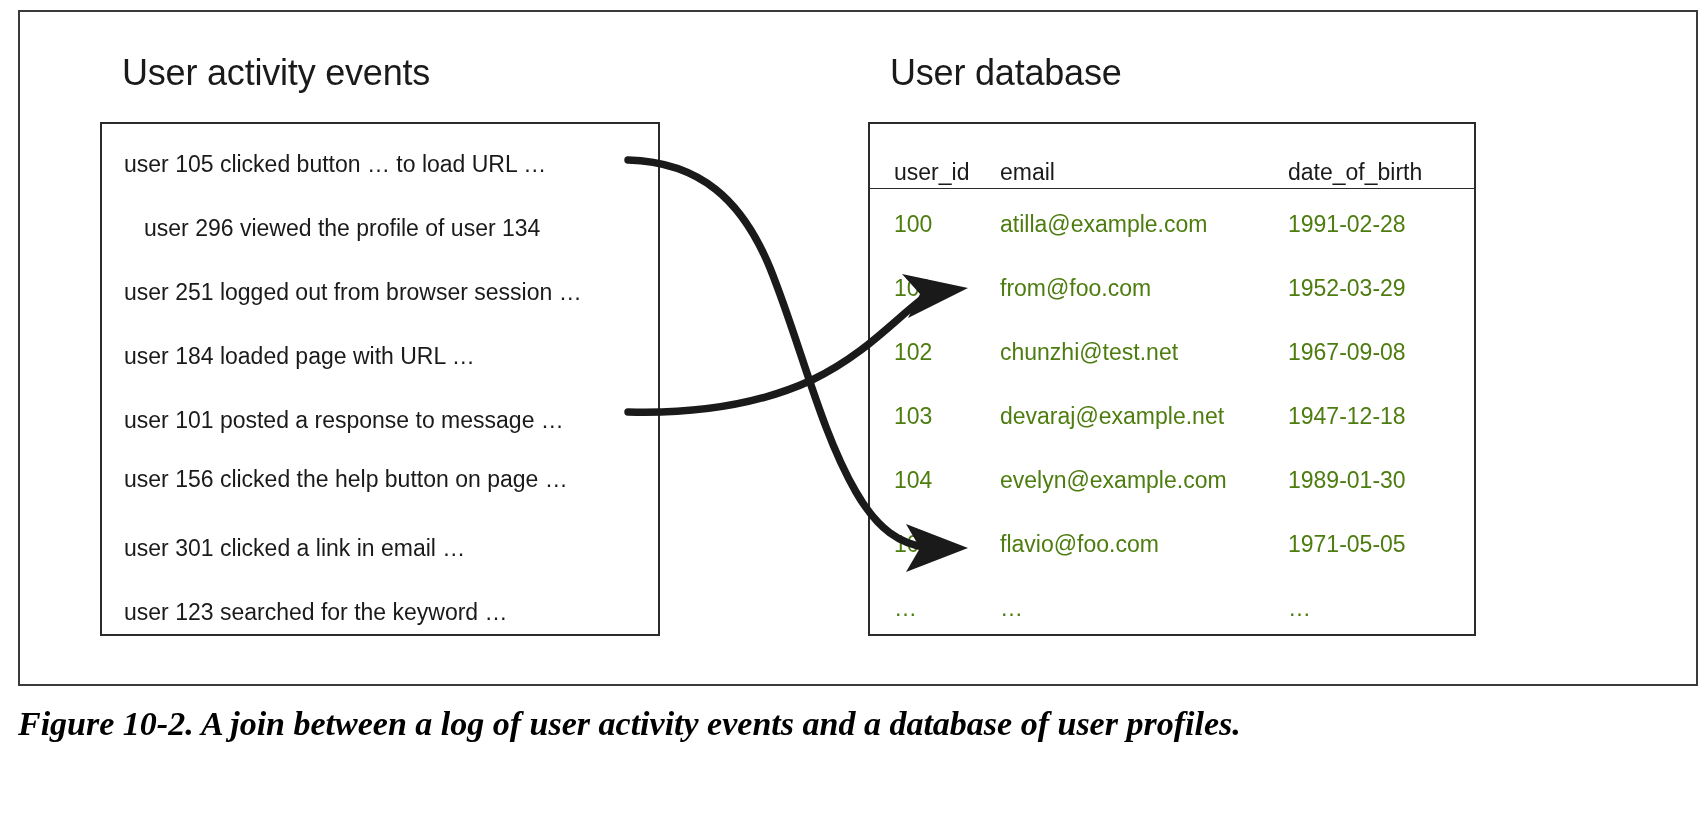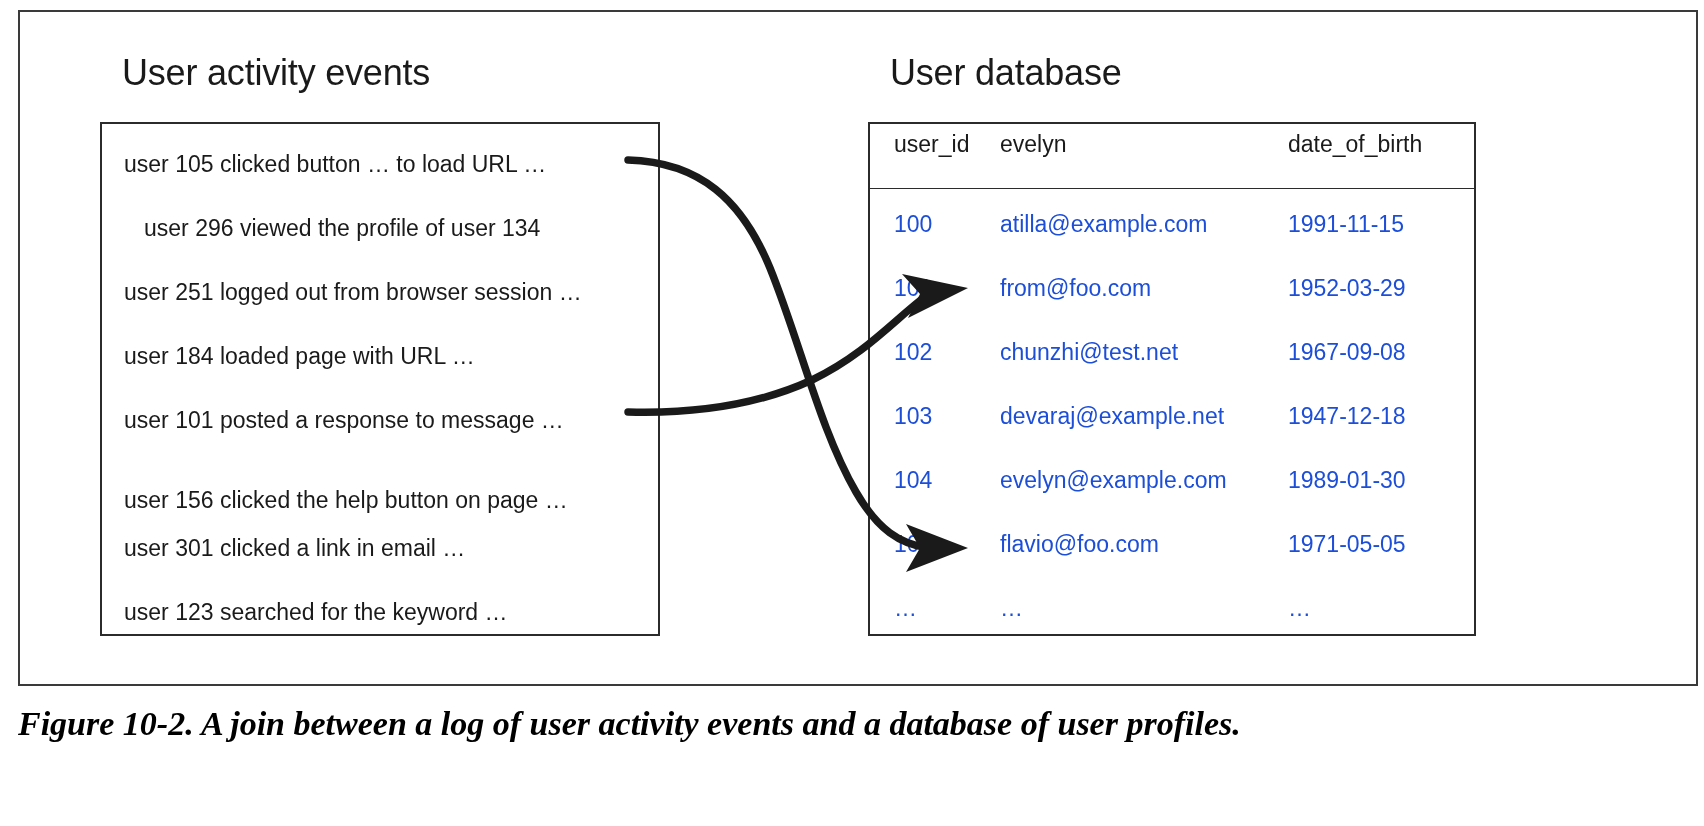--- a/index.html
+++ b/index.html
@@ -96,21 +96,21 @@
     position: absolute;
     left: 0;
     right: 0;
     height: 24px;
   }
   .db-cell {
     position: absolute;
     font-size: 23px;
     line-height: 24px;
     white-space: nowrap;
-    color: #1d4ed8;
+    color: #4d7c0f;
   }
   .col-id    { left: 24px; }
   .col-email { left: 130px; }
   .col-dob   { left: 418px; }
 
   .db-header .db-cell { color: #1a1a1a; }
 
   .ellipsis-cell {
     letter-spacing: 1px;
   }
@@ -151,38 +151,38 @@
 
   <div class="panel-title" id="events-title">User activity events</div>
 
   <div class="events-box">
     <div class="events-list" id="events-list">
         <div class="event-line" style="top: 28px;">user 105 clicked button … to load URL …</div>
         <div class="event-line" style="top: 92px; margin-left: 20px;">user 296 viewed the profile of user 134</div>
         <div class="event-line" style="top: 156px;">user 251 logged out from browser session …</div>
         <div class="event-line" style="top: 220px;">user 184 loaded page with URL …</div>
         <div class="event-line" style="top: 284px;">user 101 posted a response to message …</div>
-        <div class="event-line" style="top: 364px;">user 156 clicked the help button on page …</div>
+        <div class="event-line" style="top: 343px;">user 156 clicked the help button on page …</div>
         <div class="event-line" style="top: 412px; text-align: right;">user 301 clicked a link in email …</div>
         <div class="event-line" style="top: 476px;">user 123 searched for the keyword …</div>
       </div>
   </div>
 
   <div class="db-box">
-    <div class="db-row db-header" id="db-header" style="top: 8px; text-align: center;">
+    <div class="db-row db-header" id="db-header" style="top: 36px; text-align: center;">
         <div class="db-cell col-id">user_id</div>
-        <div class="db-cell col-email">evelyn</div>
+        <div class="db-cell col-email">email</div>
         <div class="db-cell col-dob">date_of_birth</div>
       </div>
     <div class="db-header-rule"></div>
     <div id="db-body">
         <div class="db-row" style="top: 88px;">
           <div class="db-cell col-id">100</div>
           <div class="db-cell col-email">atilla@example.com</div>
-          <div class="db-cell col-dob">1991-11-15</div>
+          <div class="db-cell col-dob">1991-02-28</div>
         </div>
         <div class="db-row" style="top: 152px;">
           <div class="db-cell col-id">101</div>
           <div class="db-cell col-email">from@foo.com</div>
           <div class="db-cell col-dob">1952-03-29</div>
         </div>
         <div class="db-row" style="top: 216px;">
           <div class="db-cell col-id">102</div>
           <div class="db-cell col-email">chunzhi@test.net</div>
           <div class="db-cell col-dob">1967-09-08</div>

